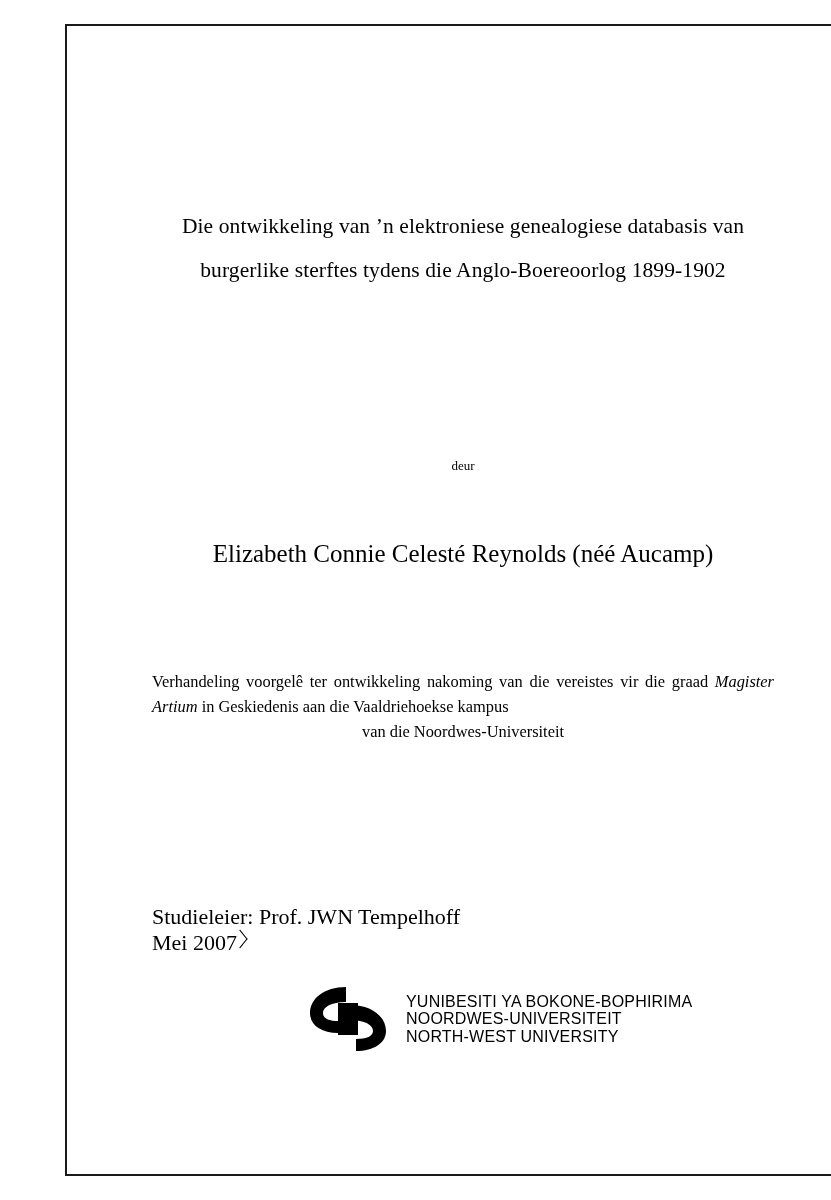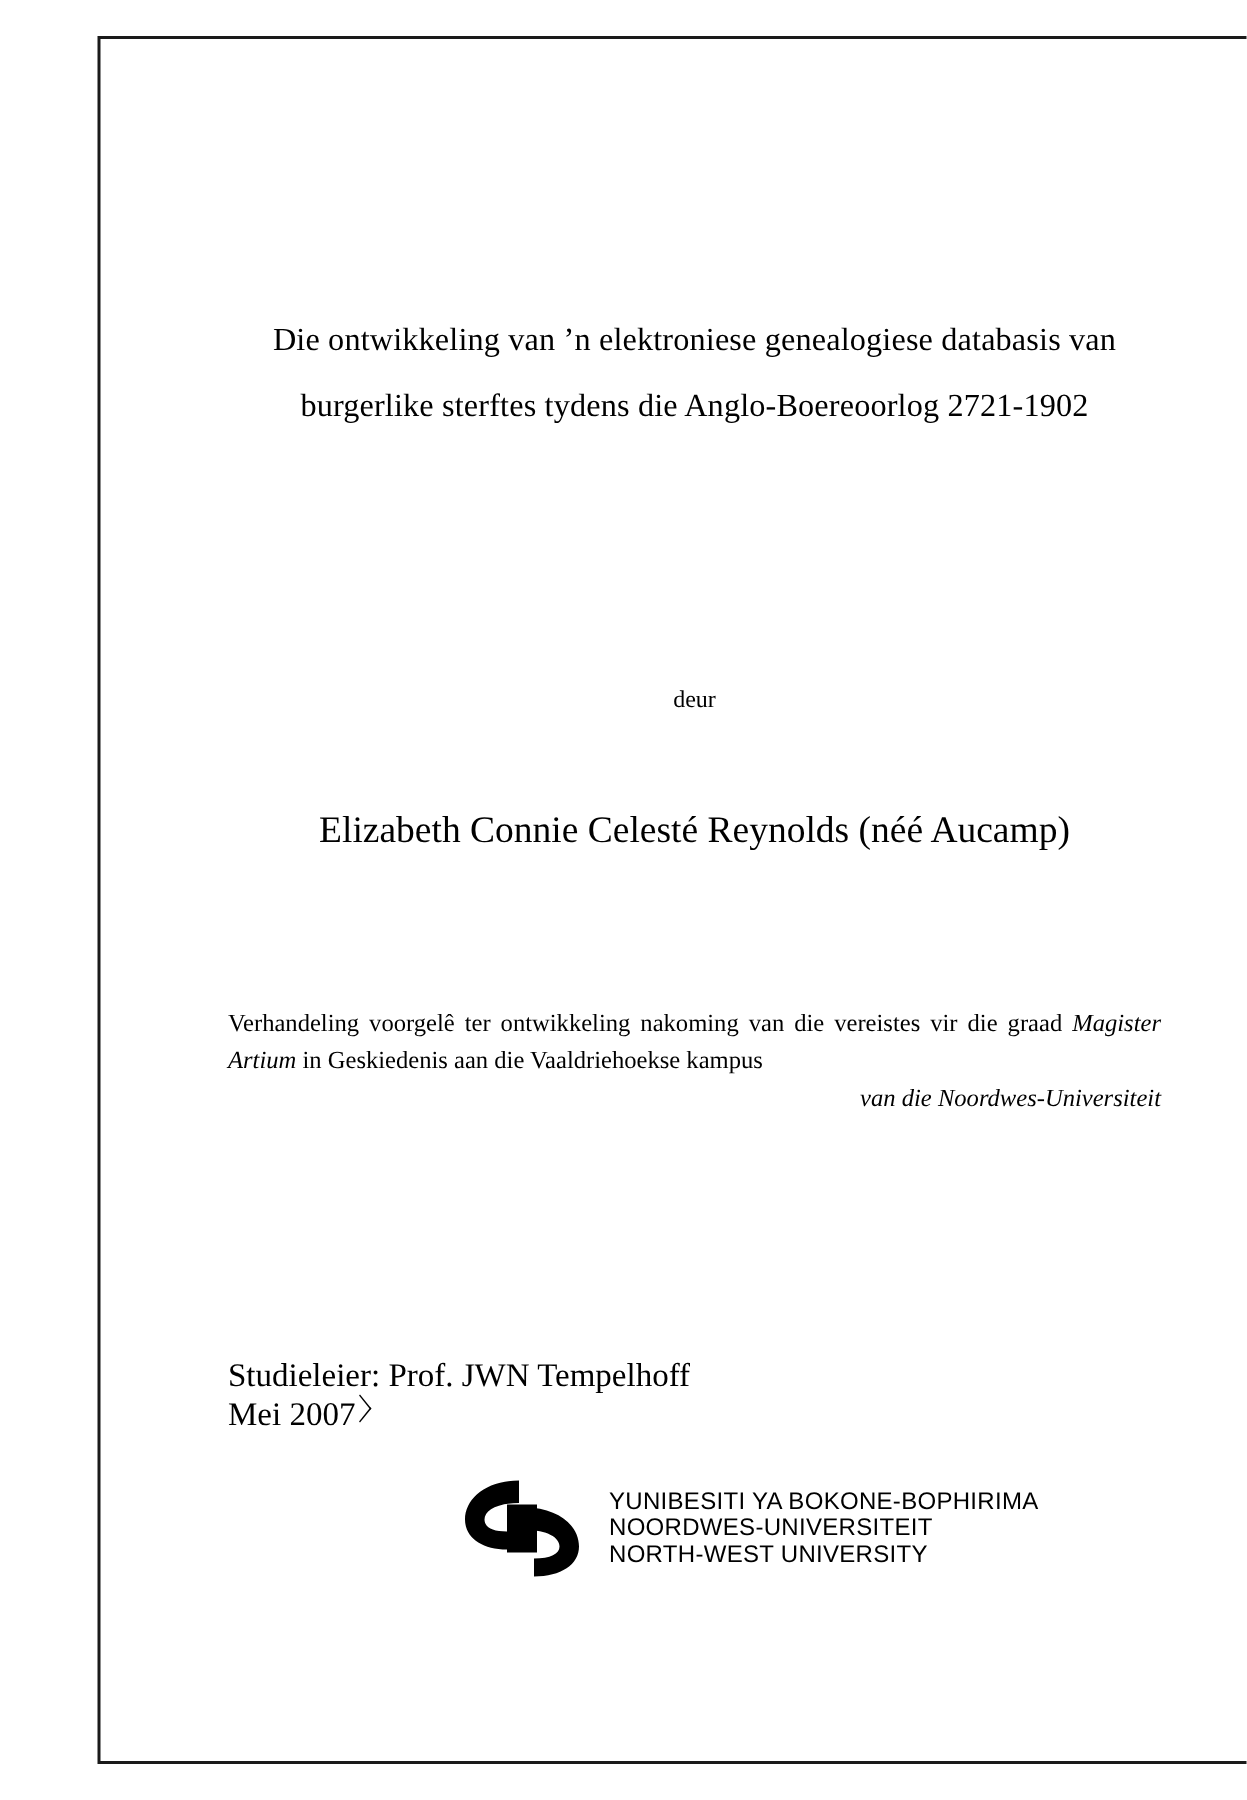--- a/index.html
+++ b/index.html
@@ -53,42 +53,41 @@
   .title-line {
     display: block;
     white-space: nowrap;
   }
   .deur {
     position: absolute;
     top: 434px;
     left: 0;
     width: 630px;
     text-align: center;
-    font-size: 16px;
+    font-size: 13px;
   }
   .author {
     position: absolute;
     top: 516px;
     left: 0;
     width: 630px;
     text-align: center;
     font-size: 25px;
   }
   .statement {
     position: absolute;
     top: 645px;
     left: 4px;
     width: 622px;
     font-size: 16.4px;
     line-height: 25px;
     text-align: justify;
   }
   .statement .no-justify {
-    text-align: right;
-    font-style: italic;
+    text-align: center;
   }
   .statement em {
     font-style: italic;
   }
   .supervisor {
     position: absolute;
     top: 880px;
     left: 4px;
     width: 500px;
     font-size: 22px;
@@ -138,21 +137,21 @@
 </head>
 <body>
 
 <div class="page">
   <div class="page-border"></div>
 
   <div class="content">
 
     <div class="title-block">
       <span class="title-line">Die ontwikkeling van ’n elektroniese genealogiese databasis van</span>
-      <span class="title-line">burgerlike sterftes tydens die Anglo-Boereoorlog 2721-1902</span>
+      <span class="title-line">burgerlike sterftes tydens die Anglo-Boereoorlog 1899-1902</span>
     </div>
 
     <div class="deur">deur</div>
 
     <div class="author">Elizabeth Connie Celesté Reynolds (néé Aucamp)</div>
 
     <div class="statement">
       <span>Verhandeling voorgelê ter ontwikkeling nakoming van die vereistes vir die graad </span><em>Magister Artium</em><span> in Geskiedenis aan die Vaaldriehoekse kampus</span>
       <div class="no-justify">van die Noordwes-Universiteit</div>
     </div>

